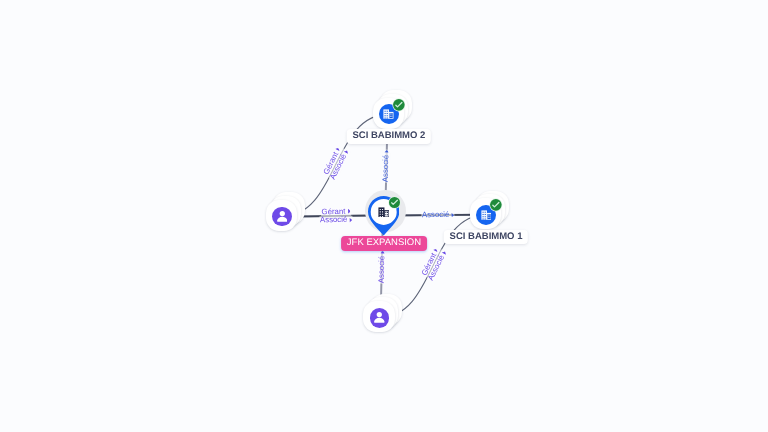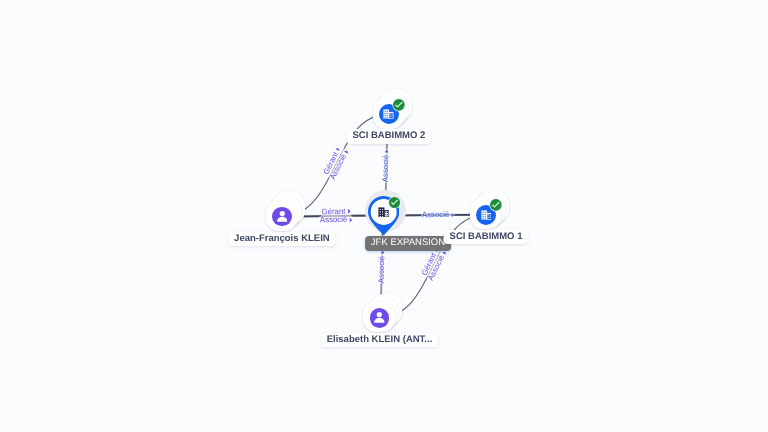--- a/index.html
+++ b/index.html
@@ -7,21 +7,21 @@
   body{width:768px;height:432px;background:#fbfcfe;font-family:"Liberation Sans",sans-serif;overflow:hidden;
        -webkit-font-smoothing:antialiased;text-rendering:geometricPrecision;}
   #canvas{position:relative;width:768px;height:432px;}
   .layer{position:absolute;left:0;top:0;width:768px;height:432px;}
   .node{position:absolute;width:0;height:0;}
   .card{position:absolute;background:#fff;border-radius:13px;width:31.3px;height:31.3px;
         box-shadow:0 0.8px 2.2px rgba(40,50,80,.18);}
   .label{position:absolute;transform:translateX(-50%);white-space:nowrap;border-radius:4px;
          font-size:9.5px;line-height:14.6px;padding:0 5.8px;height:14.6px;}
   .label.plain{background:#fff;color:#3f4663;box-shadow:0 1px 3px rgba(40,50,80,.13);font-weight:bold;}
-  .label.primary{background:#737373;color:#fff;box-shadow:0 1px 3px rgba(21,101,240,.30);margin-left:24px;}
+  .label.primary{background:#ec4899;color:#fff;box-shadow:0 1px 3px rgba(21,101,240,.30);}
   .elabelwrap{position:absolute;width:0;height:0;}
   .elabel{position:absolute;left:0;top:0;white-space:nowrap;
           font-size:7.8px;line-height:8px;display:flex;align-items:center;gap:2.2px;
           background:rgba(251,252,254,0.62);padding:0 0.5px;}
   .earrow{display:inline-flex;align-items:center;}
   .pinhalo{position:absolute;border-radius:50%;background:#e9eaed;}
   .pinshape{position:absolute;}
   .pinicon{position:absolute;line-height:0;font-size:0;}
   .pinbadge{position:absolute;line-height:0;font-size:0;}
   .stackbadge,.disc{line-height:0;font-size:0;}
@@ -275,27 +275,25 @@
         <div class="card" style="left:-8.6px;top:-24.1px;"></div>
         <div class="card" style="left:-12.4px;top:-20.3px;"></div>
         <div class="card" style="left:-16.2px;top:-16.5px;"></div>
         <div class="disc" style="left:-9.9px;top:-9.9px;width:19.8px;height:19.8px;background:#6f4ae8">
           <svg width="10.6" height="10.801904761904762" viewBox="0 0 105 107">
             <circle cx="52.5" cy="26" r="26" fill="#ffffff"></circle>
             <path fill="#ffffff" d="M52.5 58 C26 58 4 76 0 100 a8 8 0 0 0 8 7 h89 a8 8 0 0 0 8 -7 C101 76 79 58 52.5 58 Z"></path>
           </svg>
         </div>
       </div>
-      <div class="label plain" style="left: 281.9px; top: 231.6px;">Jean-François KLEIN</div>
       <div class="node" style="left: 379.5px; top: 317.6px;">
         <div class="card" style="left:-8.6px;top:-24.1px;"></div>
         <div class="card" style="left:-12.4px;top:-20.3px;"></div>
         <div class="card" style="left:-16.2px;top:-16.5px;"></div>
         <div class="disc" style="left:-9.9px;top:-9.9px;width:19.8px;height:19.8px;background:#6f4ae8">
           <svg width="10.6" height="10.801904761904762" viewBox="0 0 105 107">
             <circle cx="52.5" cy="26" r="26" fill="#ffffff"></circle>
             <path fill="#ffffff" d="M52.5 58 C26 58 4 76 0 100 a8 8 0 0 0 8 7 h89 a8 8 0 0 0 8 -7 C101 76 79 58 52.5 58 Z"></path>
           </svg>
         </div>
       </div>
-      <div class="label plain" style="left: 379.5px; top: 332.8px;">Elisabeth KLEIN (ANT...</div>
     </div>
 </div>
 
 </body></html>

